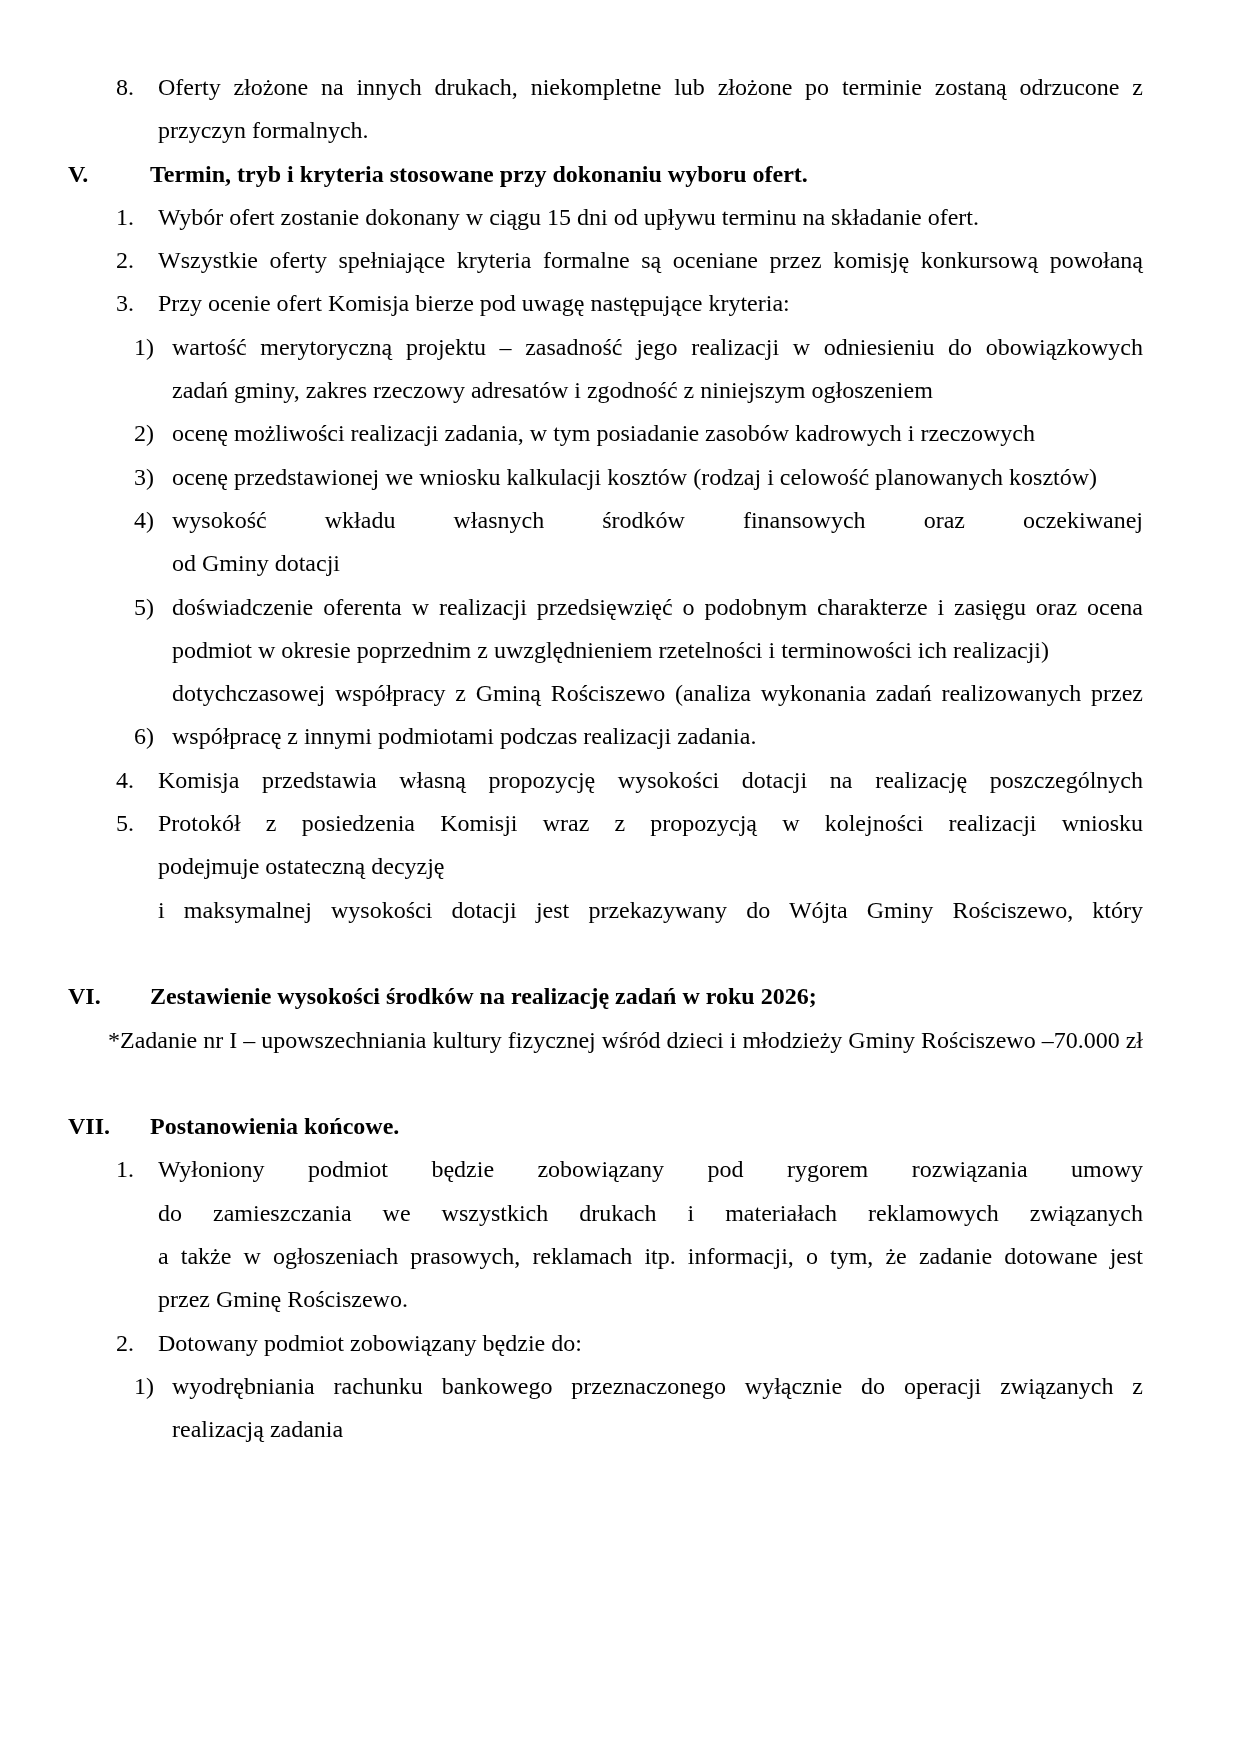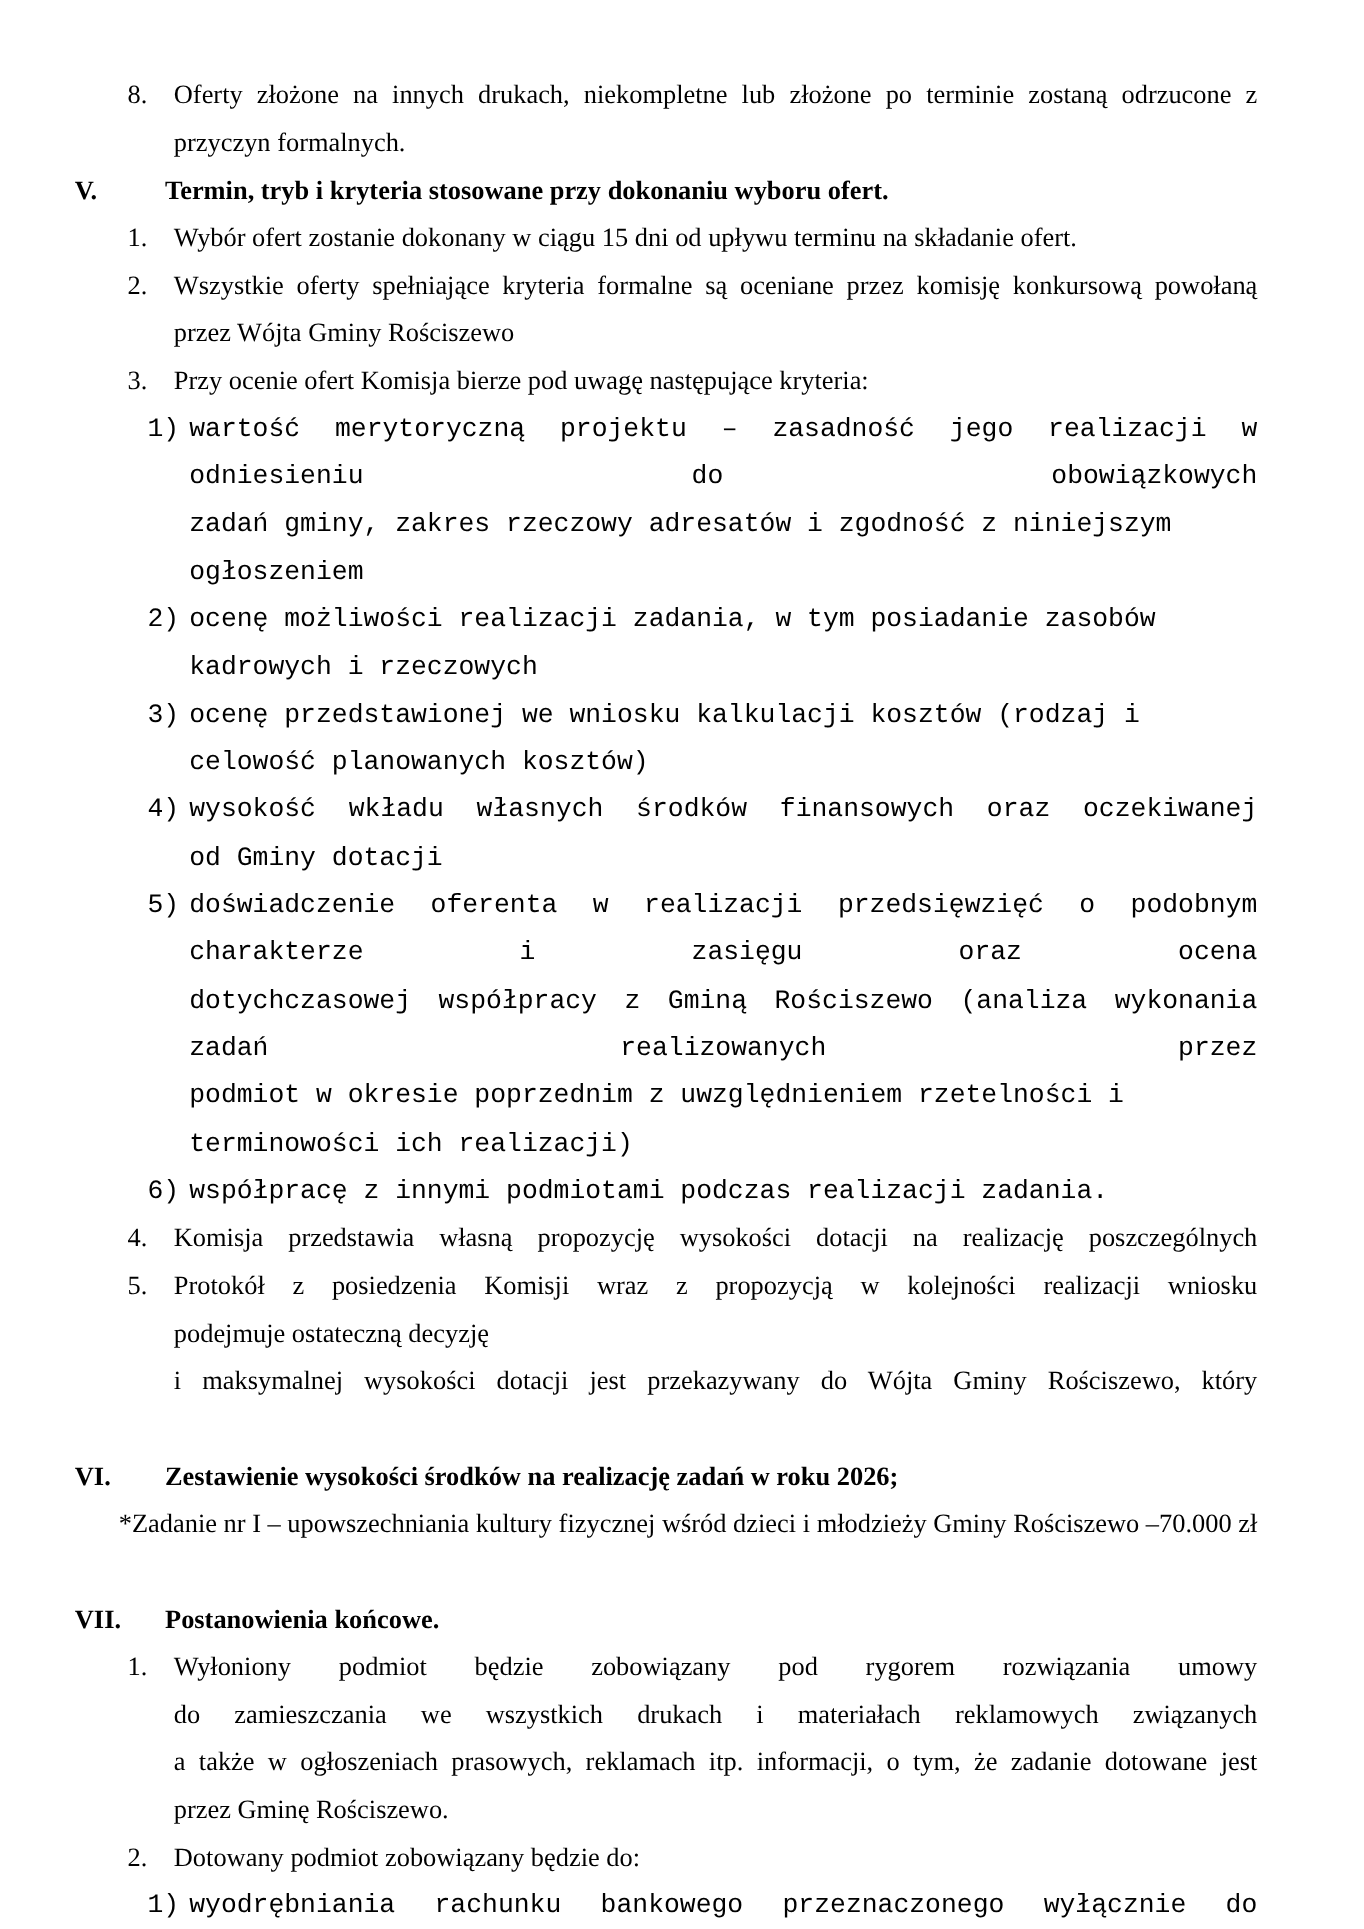--- a/index.html
+++ b/index.html
@@ -14,21 +14,21 @@
   .content{padding:66px 97px 0 68px;}
   .tl{display:block;}
   .jl{text-align:justify;text-align-last:justify;}
   .ll{text-align:left;text-align-last:left;}
   .blank{height:43.3px;}
   
   .li1{padding-left:90px;}
   .li1 .first{text-indent:-42px;}
   .li1 .mk{display:inline-block;width:34px;margin-right:8px;text-indent:0;text-align:left;}
   
-  .li2{padding-left:104px;font-family:Liberation Mono, monospace;}
+  .li2{padding-left:104px;}
   .li2 .first{text-indent:-38px;}
   .li2 .mk{display:inline-block;width:30px;margin-right:8px;text-indent:0;text-align:left;}
   
   .shead{font-weight:bold;}
   .snum{display:inline-block;width:82px;}
   .note{text-align:right;}
 </style>
 </head>
 <body>
 
@@ -41,21 +41,20 @@
     </div>
 
     <div class="shead"><span class="snum">V.</span><span>Termin, tryb i kryteria stosowane przy dokonaniu wyboru ofert.</span></div>
 
     <div class="li1">
       <div class="tl ll first"><span class="mk">1.</span><span>Wybór ofert zostanie dokonany w ciągu 15 dni od upływu terminu na składanie ofert.</span></div>
     </div>
 
     <div class="li1">
       <div class="tl jl first"><span class="mk">2.</span><span>Wszystkie oferty spełniające kryteria formalne są oceniane przez komisję konkursową powołaną</span></div>
-      <div class="tl ll">przez Wójta Gminy Rościszewo</div>
     </div>
 
     <div class="li1">
       <div class="tl ll first"><span class="mk">3.</span><span>Przy ocenie ofert Komisja bierze pod uwagę następujące kryteria:</span></div>
     </div>
 
     <div class="li2">
       <div class="tl jl first"><span class="mk">1)</span><span>wartość merytoryczną projektu – zasadność jego realizacji w odniesieniu do obowiązkowych</span></div>
       <div class="tl ll">zadań gminy, zakres rzeczowy adresatów i zgodność z niniejszym ogłoszeniem</div>
     </div>
@@ -68,22 +67,22 @@
       <div class="tl ll first"><span class="mk">3)</span><span>ocenę przedstawionej we wniosku kalkulacji kosztów (rodzaj i celowość planowanych kosztów)</span></div>
     </div>
 
     <div class="li2">
       <div class="tl jl first"><span class="mk">4)</span><span>wysokość wkładu własnych środków finansowych oraz oczekiwanej</span></div>
       <div class="tl ll">od Gminy dotacji</div>
     </div>
 
     <div class="li2">
       <div class="tl jl first"><span class="mk">5)</span><span>doświadczenie oferenta w realizacji przedsięwzięć o podobnym charakterze i zasięgu oraz ocena</span></div>
+      <div class="tl ll">podmiot w okresie poprzednim z uwzględnieniem rzetelności i terminowości ich realizacji)</div>
       <div class="tl jl">dotychczasowej współpracy z Gminą Rościszewo (analiza wykonania zadań realizowanych przez</div>
-      <div class="tl ll">podmiot w okresie poprzednim z uwzględnieniem rzetelności i terminowości ich realizacji)</div>
     </div>
 
     <div class="li2">
       <div class="tl ll first"><span class="mk">6)</span><span>współpracę z innymi podmiotami podczas realizacji zadania.</span></div>
     </div>
 
     <div class="li1">
       <div class="tl jl first"><span class="mk">4.</span><span>Komisja przedstawia własną propozycję wysokości dotacji na realizację poszczególnych</span></div>
     </div>
 

